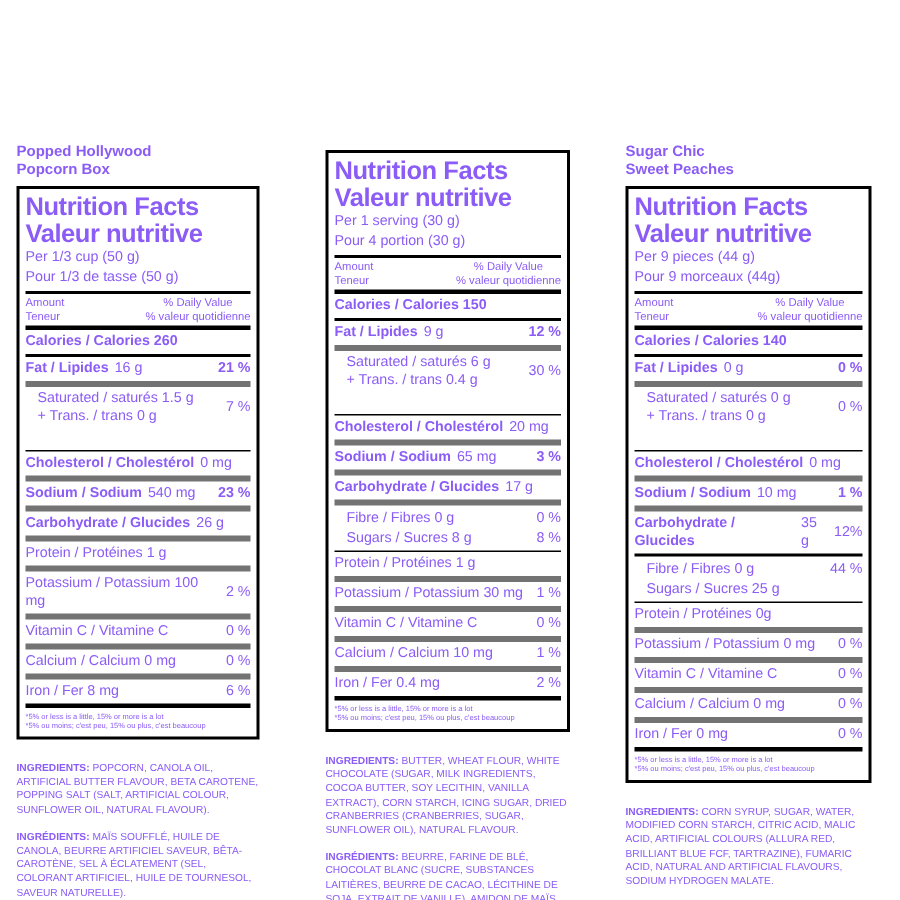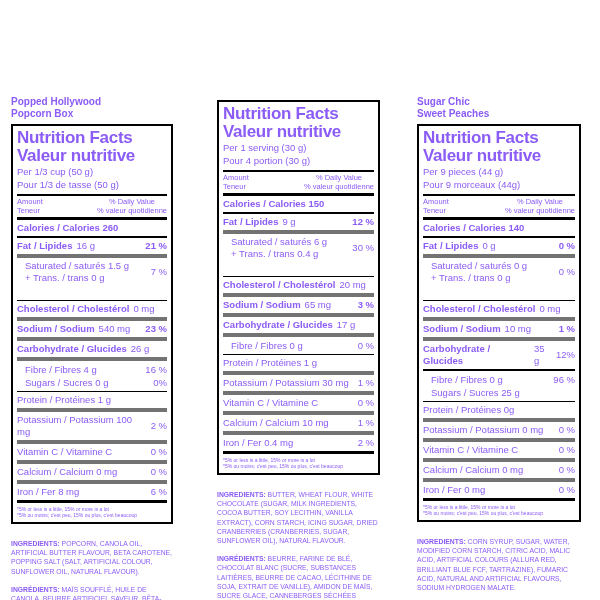--- a/index.html
+++ b/index.html
@@ -88,30 +88,20 @@
       <div class="row">
         <span class="b">Sodium / Sodium</span>
         <span class="nv">540 mg</span>
         <span class="pct b">23 %</span>
       </div>
       <div class="row row-carb">
         <span class="b">Carbohydrate / Glucides</span>
         <span class="nv">26 g</span>
         <span class="pct"></span>
       </div>
-      <div class="fsblock">
-        <div class="line">
-          <span>Fibre / Fibres 4 g</span>
-          <span class="pct">16 %</span>
-        </div>
-        <div class="line">
-          <span>Sugars / Sucres 0 g</span>
-          <span class="pct">0%</span>
-        </div>
-      </div>
       <div class="row">
         <span>Protein / Protéines 1 g</span>
       </div>
       <div class="row">
         <span>Potassium / Potassium 100 mg</span>
         <span class="pct">2 %</span>
       </div>
       <div class="row">
         <span>Vitamin C / Vitamine C</span>
         <span class="pct">0 %</span>
@@ -181,20 +171,24 @@
       <div class="row row-carb">
         <span class="b">Carbohydrate / Glucides</span>
         <span class="nv">17 g</span>
         <span class="pct"></span>
       </div>
       <div class="fsblock">
         <div class="line">
           <span>Fibre / Fibres 0 g</span>
           <span class="pct">0 %</span>
         </div>
+        <div class="line">
+          <span>Sugars / Sucres 8 g</span>
+          <span class="pct">8 %</span>
+        </div>
       </div>
       <div class="row">
         <span>Protein / Protéines 1 g</span>
       </div>
       <div class="row">
         <span>Potassium / Potassium 30 mg</span>
         <span class="pct">1 %</span>
       </div>
       <div class="row">
         <span>Vitamin C / Vitamine C</span>
@@ -267,21 +261,21 @@
         <span class="pct b">1 %</span>
       </div>
       <div class="row row-carb">
         <span class="b">Carbohydrate / Glucides</span>
         <span class="nv">35 g</span>
         <span class="pct">12%</span>
       </div>
       <div class="fsblock">
         <div class="line">
           <span>Fibre / Fibres 0 g</span>
-          <span class="pct">96 %</span>
+          <span class="pct">44 %</span>
         </div>
         <div class="line">
           <span>Sugars / Sucres 25 g</span>
           <span class="pct"></span>
         </div>
       </div>
       <div class="row">
         <span>Protein / Protéines 0g</span>
       </div>
       <div class="row">

